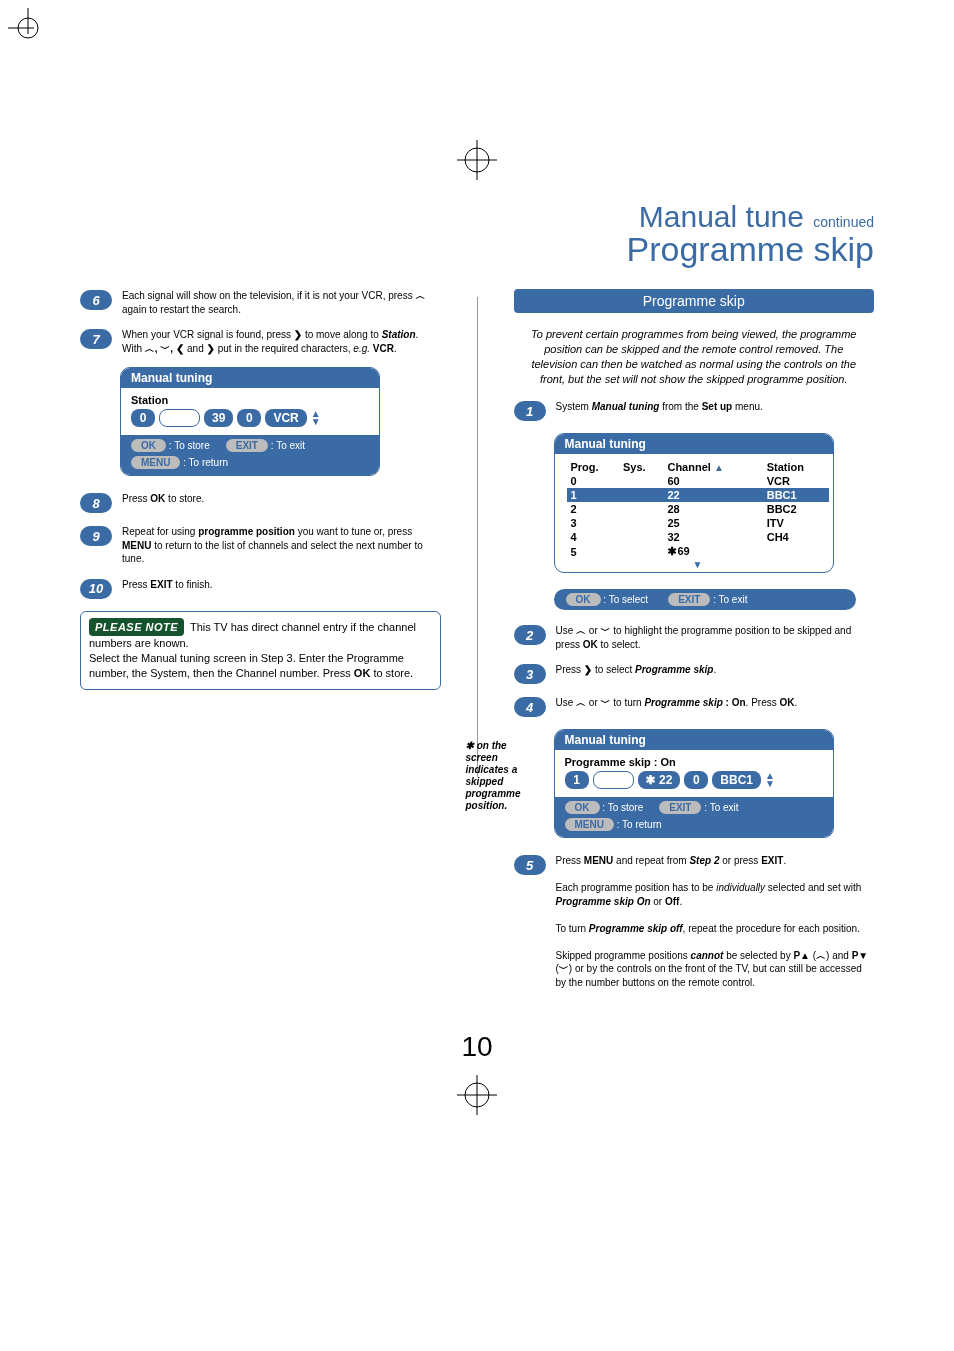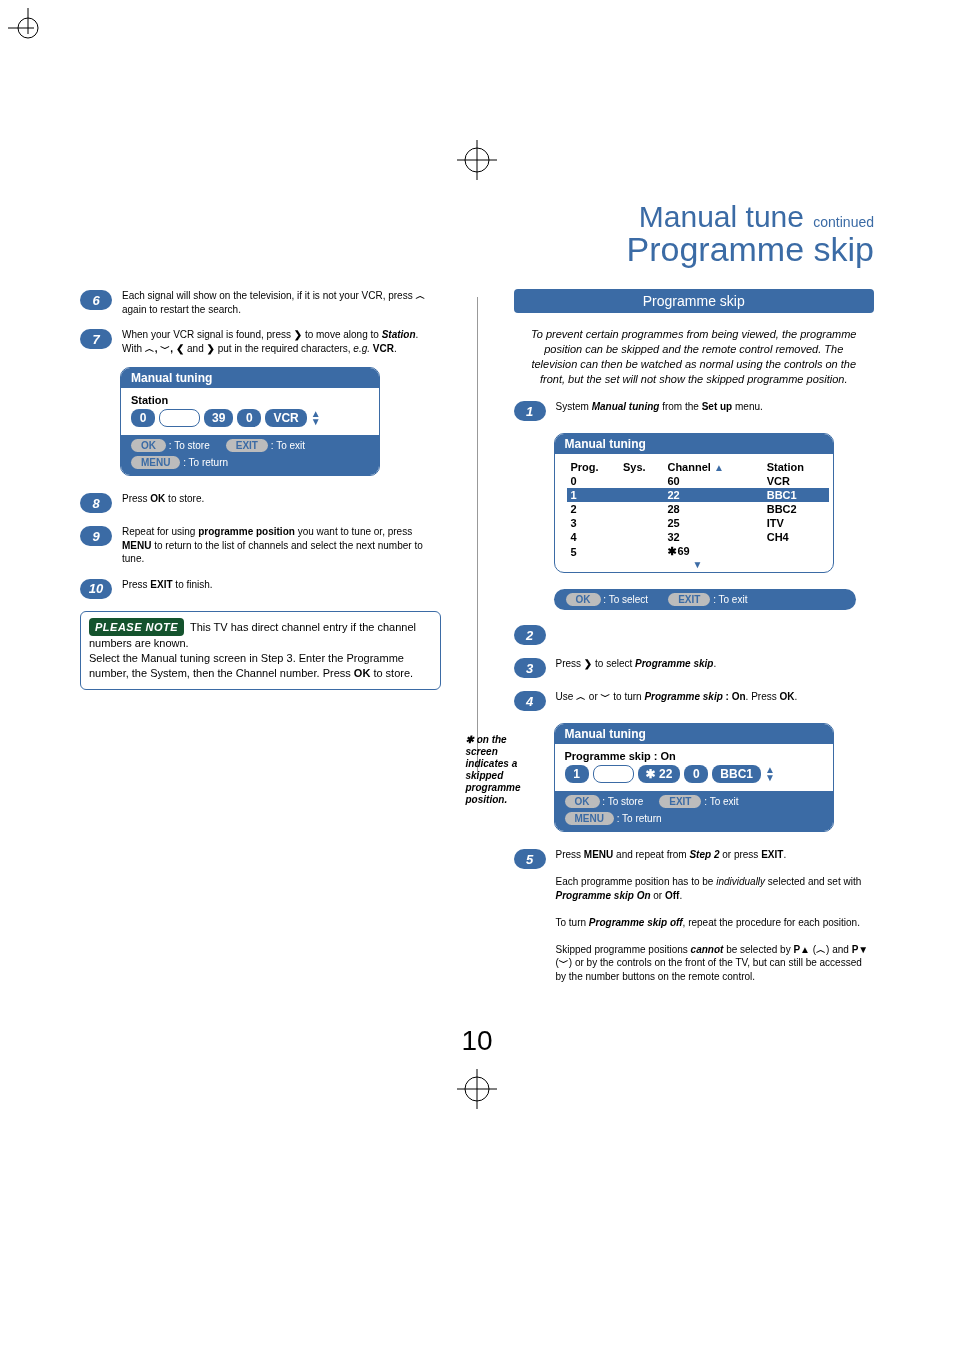--- a/index.html
+++ b/index.html
@@ -389,20 +389,23 @@
           <div style="text-align:center" class="small-arrows">▼</div>
         </div>
       </div>
       <div class="footer-bar-solo" style="width:302px">
         <span><span class="pillbtn">OK</span> <span>: To select</span></span>
         <span><span class="pillbtn">EXIT</span> <span>: To exit</span></span>
       </div>
 
       <div class="step">
         <div class="step-num">2</div>
+        <div class="step-text">
+          <span>Use </span><b>︿</b><span> or </span><b>﹀</b><span> to highlight the programme position to be skipped and press </span><b>OK</b><span> to select.</span>
+        </div>
       </div>
 
       <div class="step">
         <div class="step-num">3</div>
         <div class="step-text">
           <span>Press </span><b>❯</b><span> to select </span><span class="bi">Programme skip</span><span>.</span>
         </div>
       </div>
 
       <div class="step">

